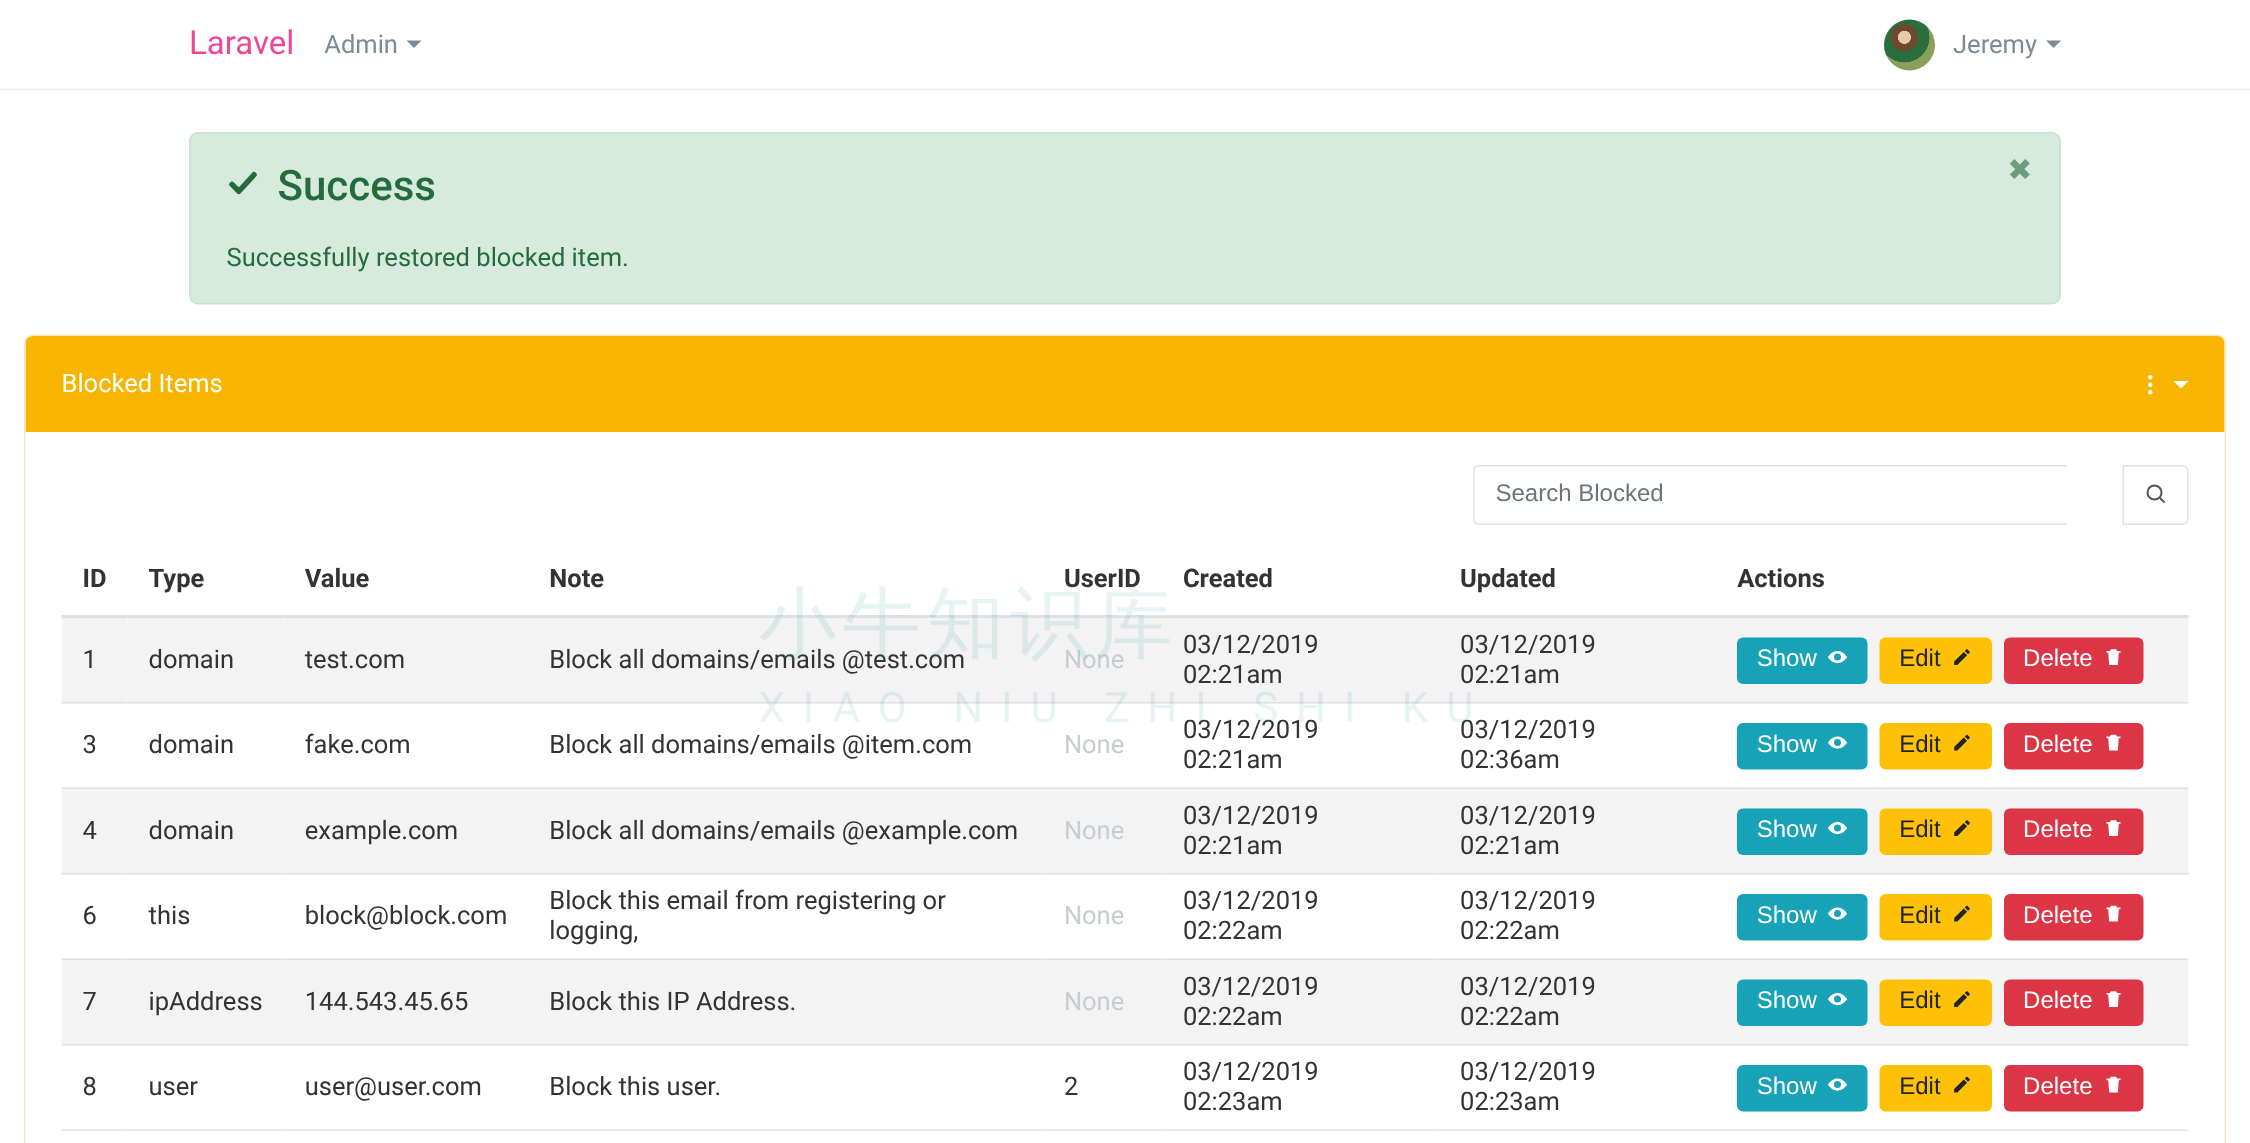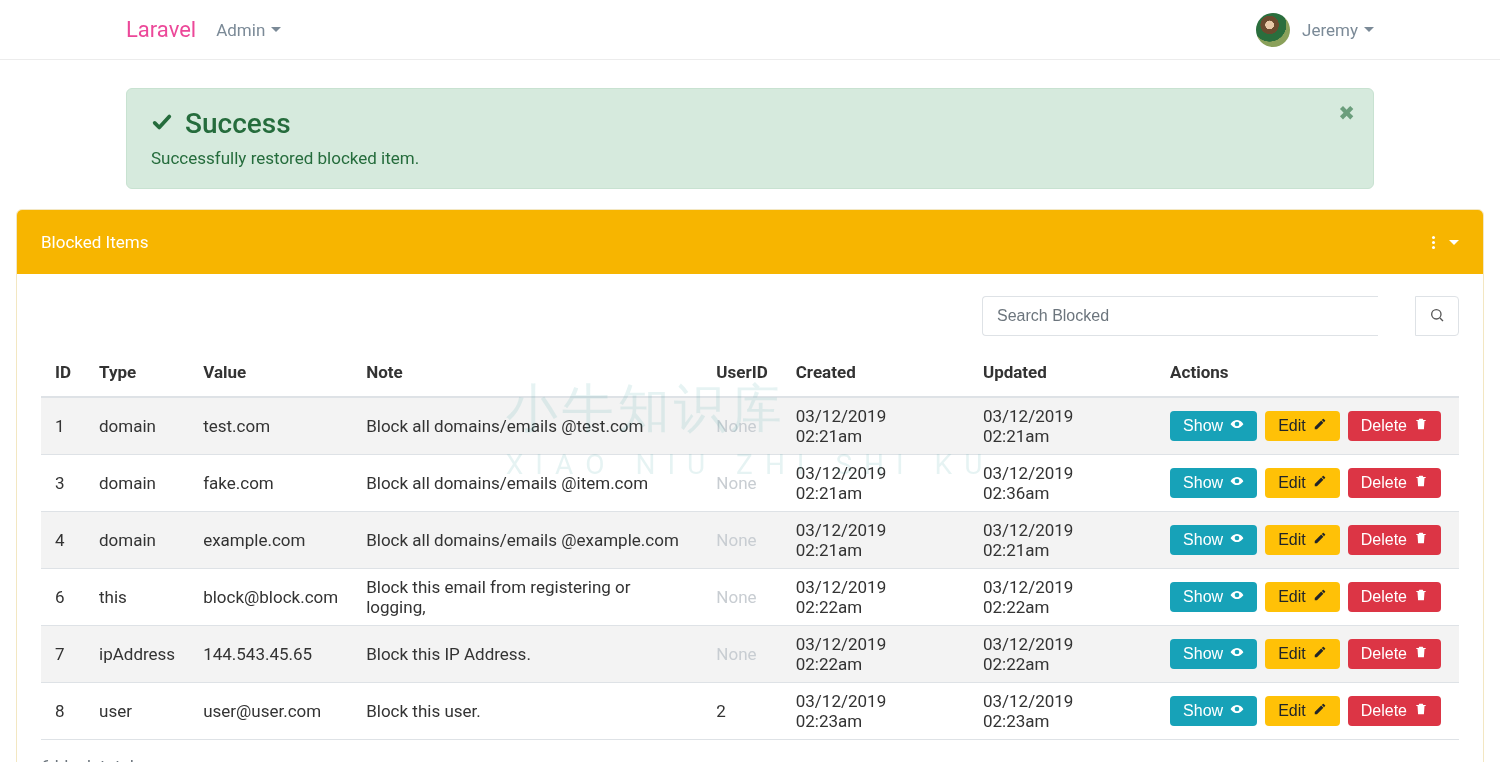--- a/index.html
+++ b/index.html
@@ -70,21 +70,21 @@
   .alert{
     margin-top:28px;
     background:var(--success-bg);
     border:1px solid var(--success-border);
     border-radius:6px;
     padding:18px 24px 20px 24px;
     color:var(--success-text);
     position:relative;
   }
   .alert h3{
-    margin:0 0 8px 0;
+    margin:0 0 22px 0;
     font-size:28px;
     font-weight:500;
     display:flex;
     align-items:center;
     gap:12px;
   }
   .alert p{margin:0;font-size:17px;}
   .alert-close{
     position:absolute;
     top:12px;right:18px;
@@ -164,21 +164,21 @@
     align-items:center;
     gap:7px;
     padding:6px 13px;
     border:none;
     border-radius:4px;
     color:#fff;
     font-size:16px;
     cursor:pointer;
     margin-right:8px;
   }
-  .btn:last-child{margin-right:4px;}
+  .btn:last-child{margin-right:16px;}
   .btn-info{background:var(--info);}
   .btn-warn{background:var(--warn);color:#212529;}
   .btn-danger{background:var(--danger);}
   .btn svg{width:14px;height:14px;}
   .total{
     margin-top:16px;
     color:var(--muted);
     font-size:17px;
   }
   .icon{width:16px;height:16px;display:inline-block;}

